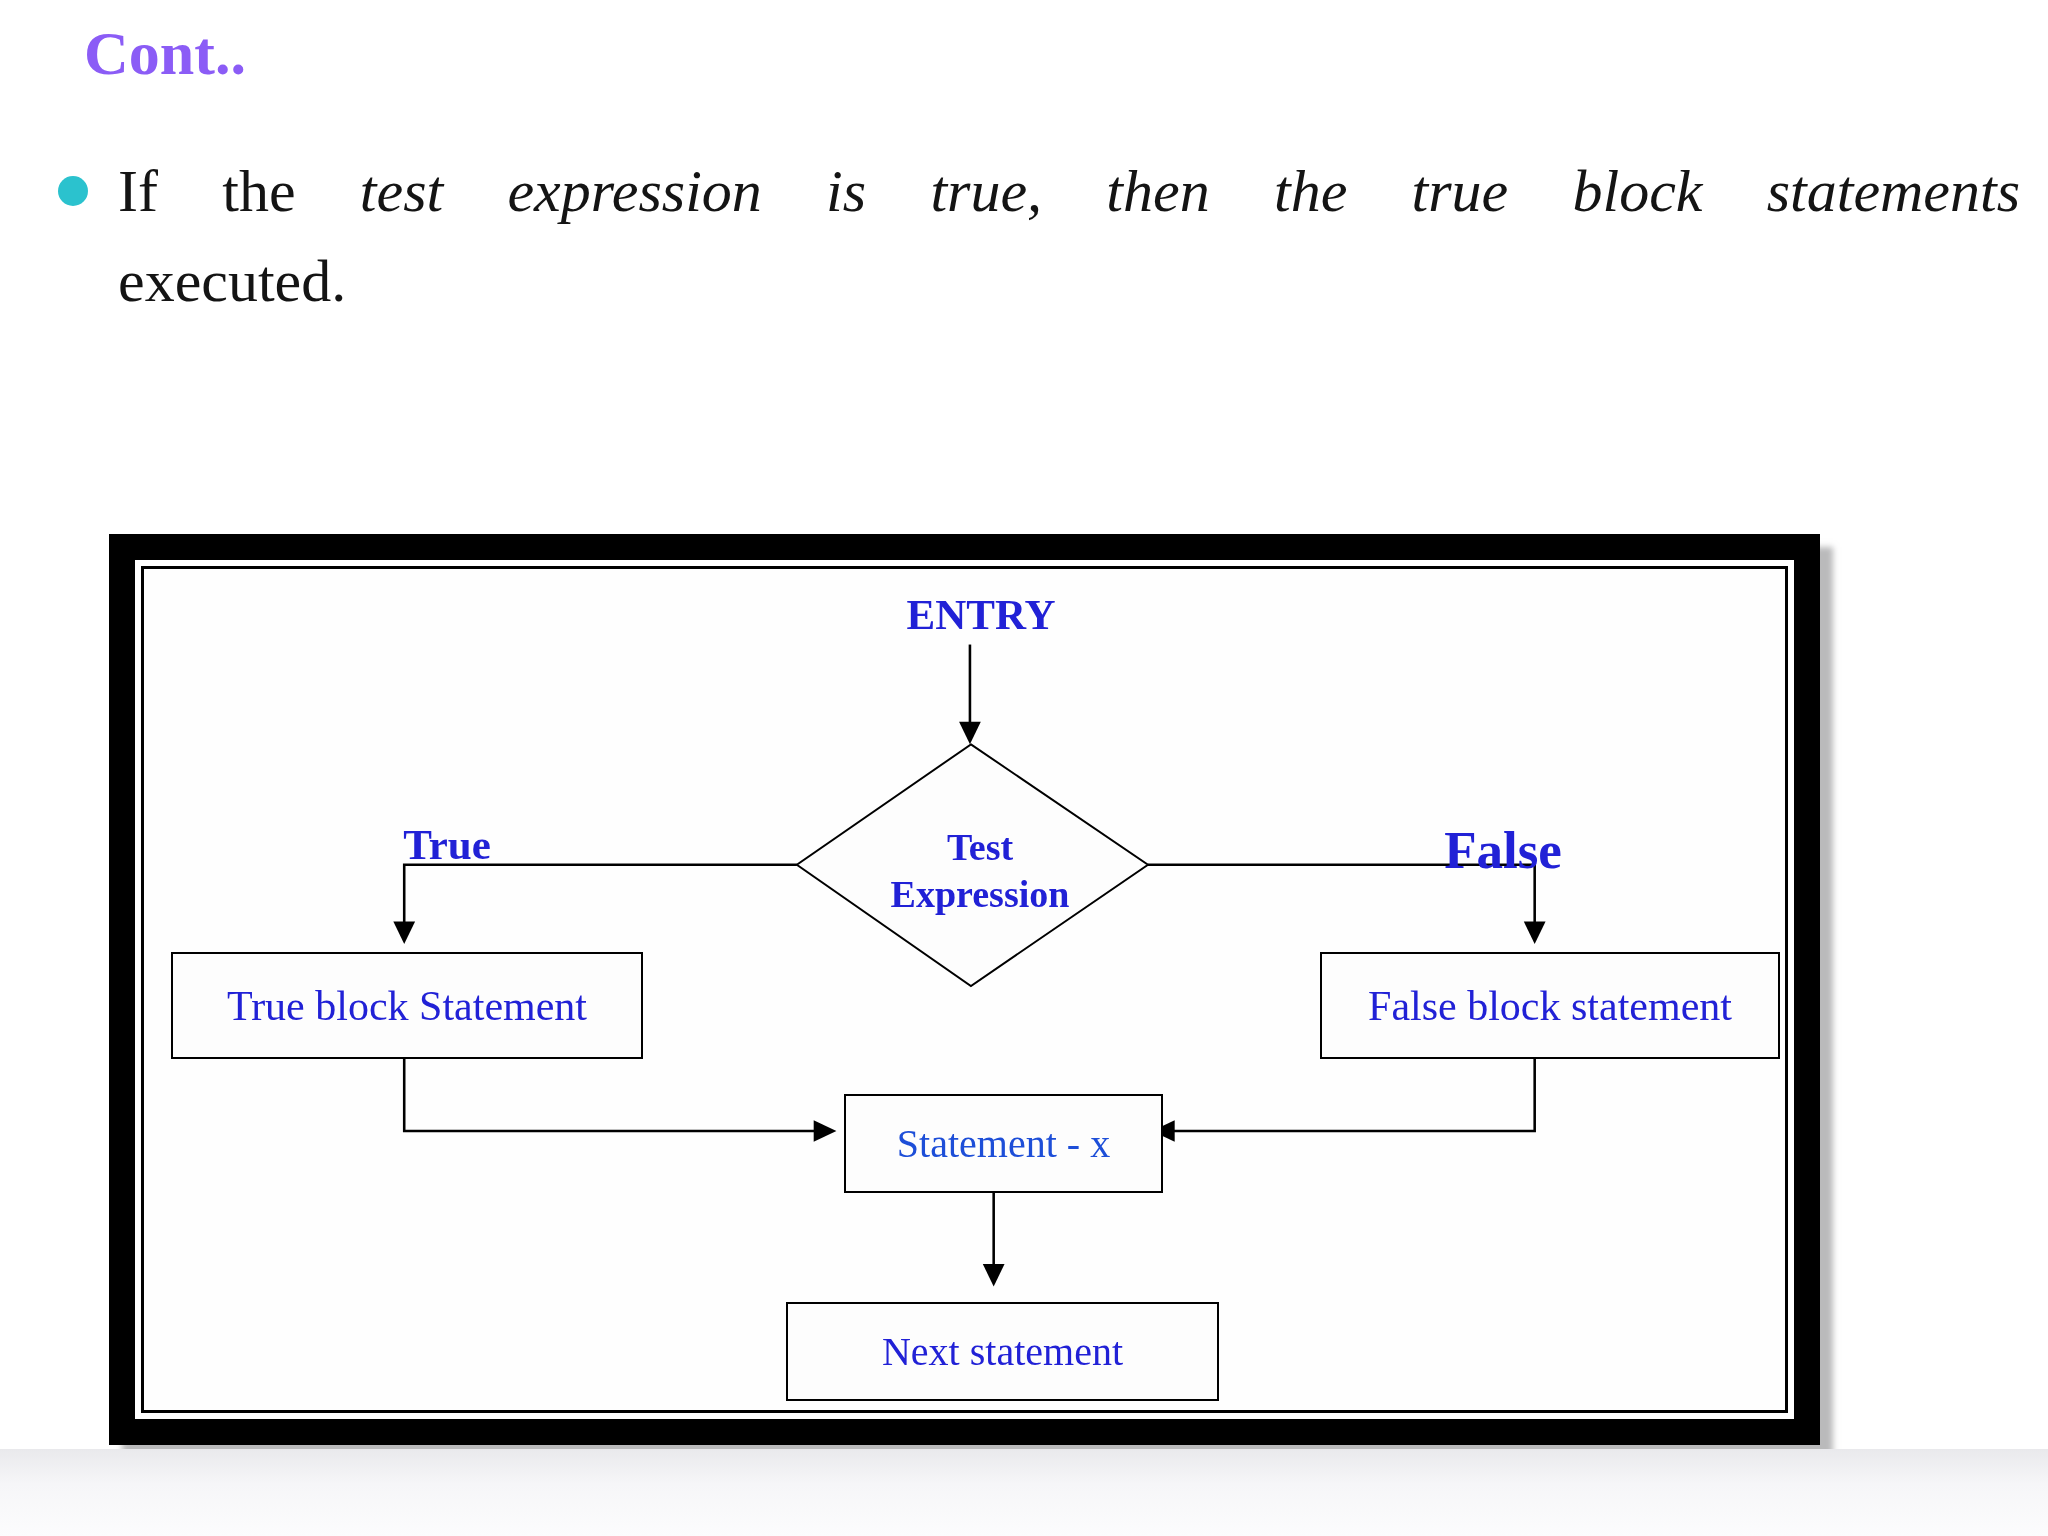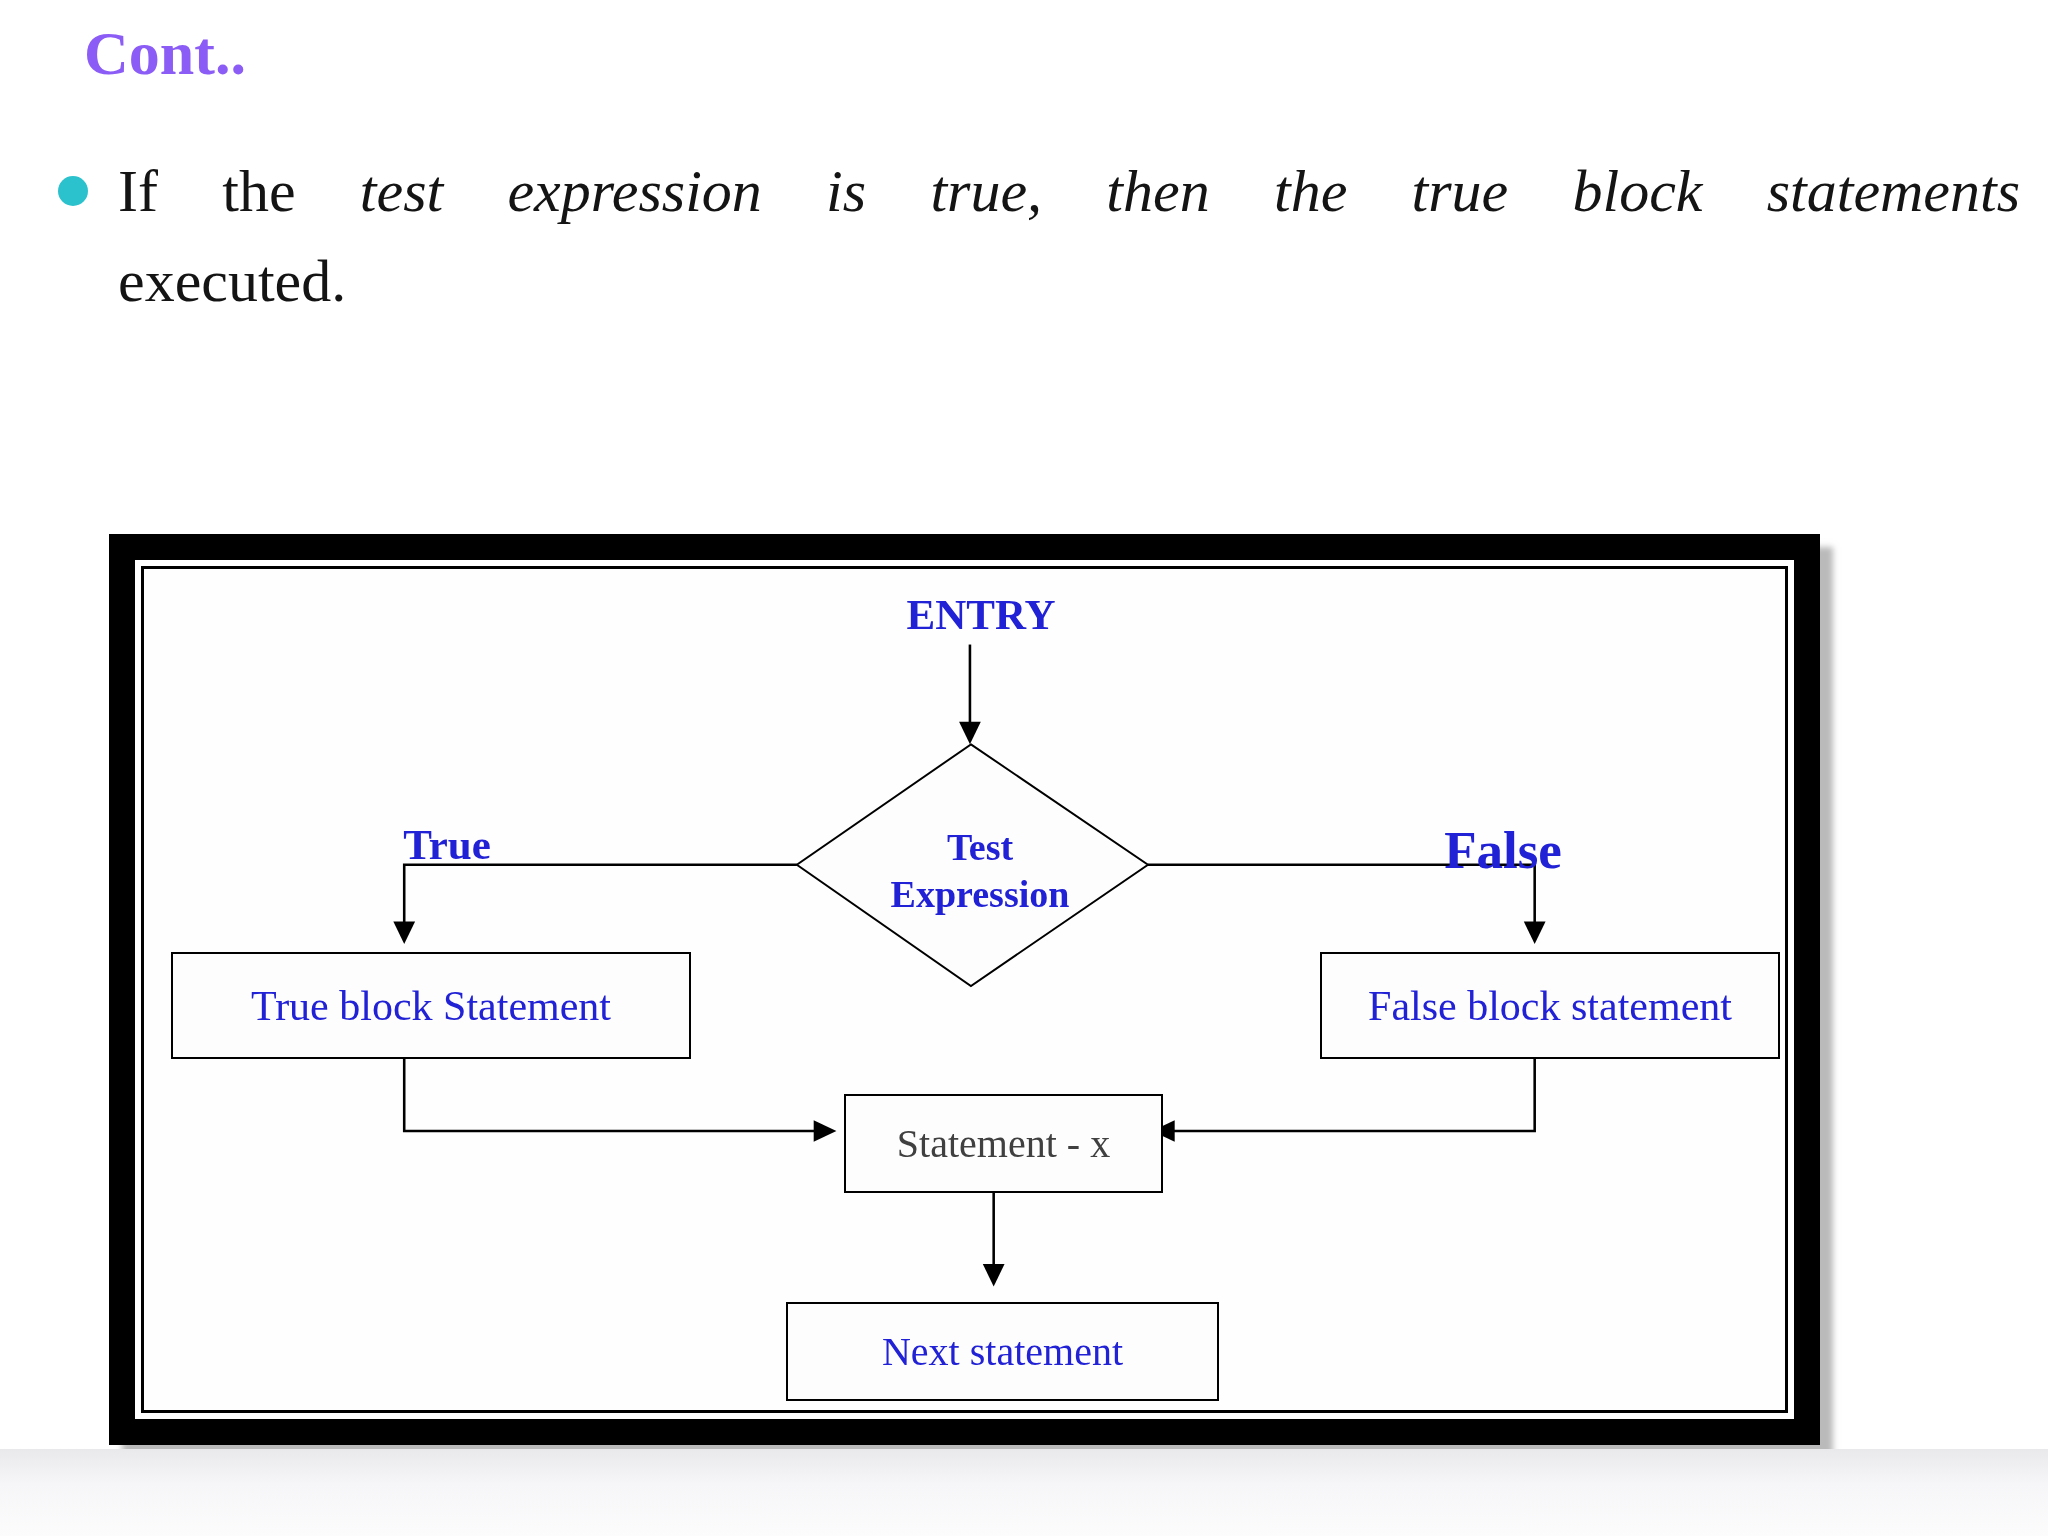--- a/index.html
+++ b/index.html
@@ -46,21 +46,21 @@
   .false-label{left:1200px;top:242px;width:300px;font-size:53px;}
   .decision-label{
     position:absolute;left:677px;top:246px;width:300px;text-align:center;
     font-weight:bold;font-size:38px;line-height:47px;font-family:Liberation Serif, serif;
   }
   .node{
     position:absolute;box-sizing:border-box;border:2.5px solid #000;background:#fdfdfd;
     display:flex;align-items:center;justify-content:center;text-align:center;
     font-size:42px;
   }
-  .node-true{left:18px;top:374px;width:520px;height:107px;}
+  .node-true{left:18px;top:374px;width:472px;height:107px;}
   .node-false{left:1167px;top:374px;width:460px;height:107px;}
   .node-stmt{left:691px;top:516px;width:319px;height:99px;font-size:40px;}
   .node-next{left:633px;top:724px;width:433px;height:99px;font-size:40px;}
 
   
   .bottom-band{
     position:absolute;left:0;top:1449px;width:2048px;height:87px;
     background:linear-gradient(180deg,#e9e9ec 0%,#f6f6f8 40%,#fcfcfd 100%);
   }
 </style>
@@ -113,21 +113,21 @@
           <div>Test</div>
           <div>Expression</div>
         </div>
 
         <div class="node node-true" style="color: rgb(33, 33, 214);">
             <span>True block Statement</span>
           </div>
         <div class="node node-false" style="color: rgb(33, 33, 214);">
             <span>False block statement</span>
           </div>
-        <div class="node node-stmt" style="color: #404040;">
+        <div class="node node-stmt" style="color: #1d4ed8;">
             <span>Statement - x</span>
           </div>
         <div class="node node-next" style="color: rgb(33, 33, 214); text-align: right;">
             <span>Next statement</span>
           </div>
 
       </div>
     </div>
   </div>
 

